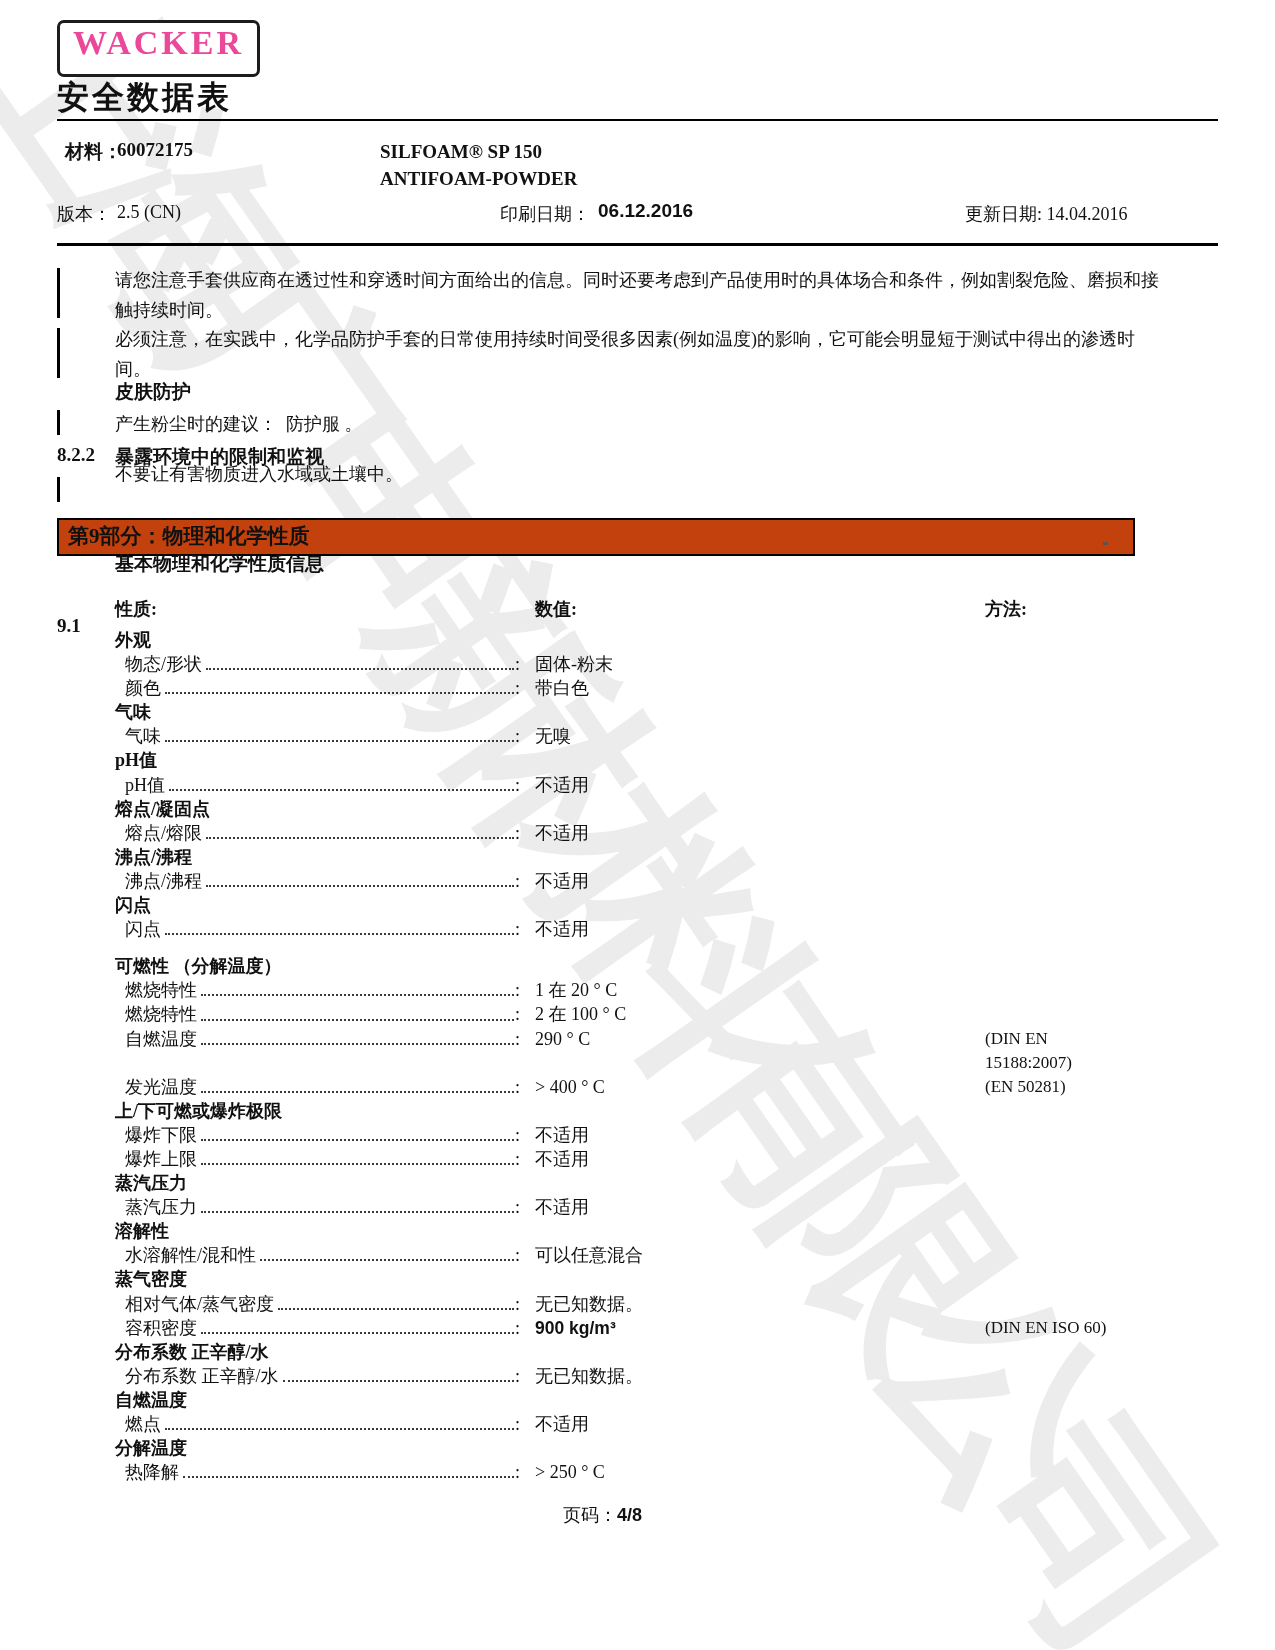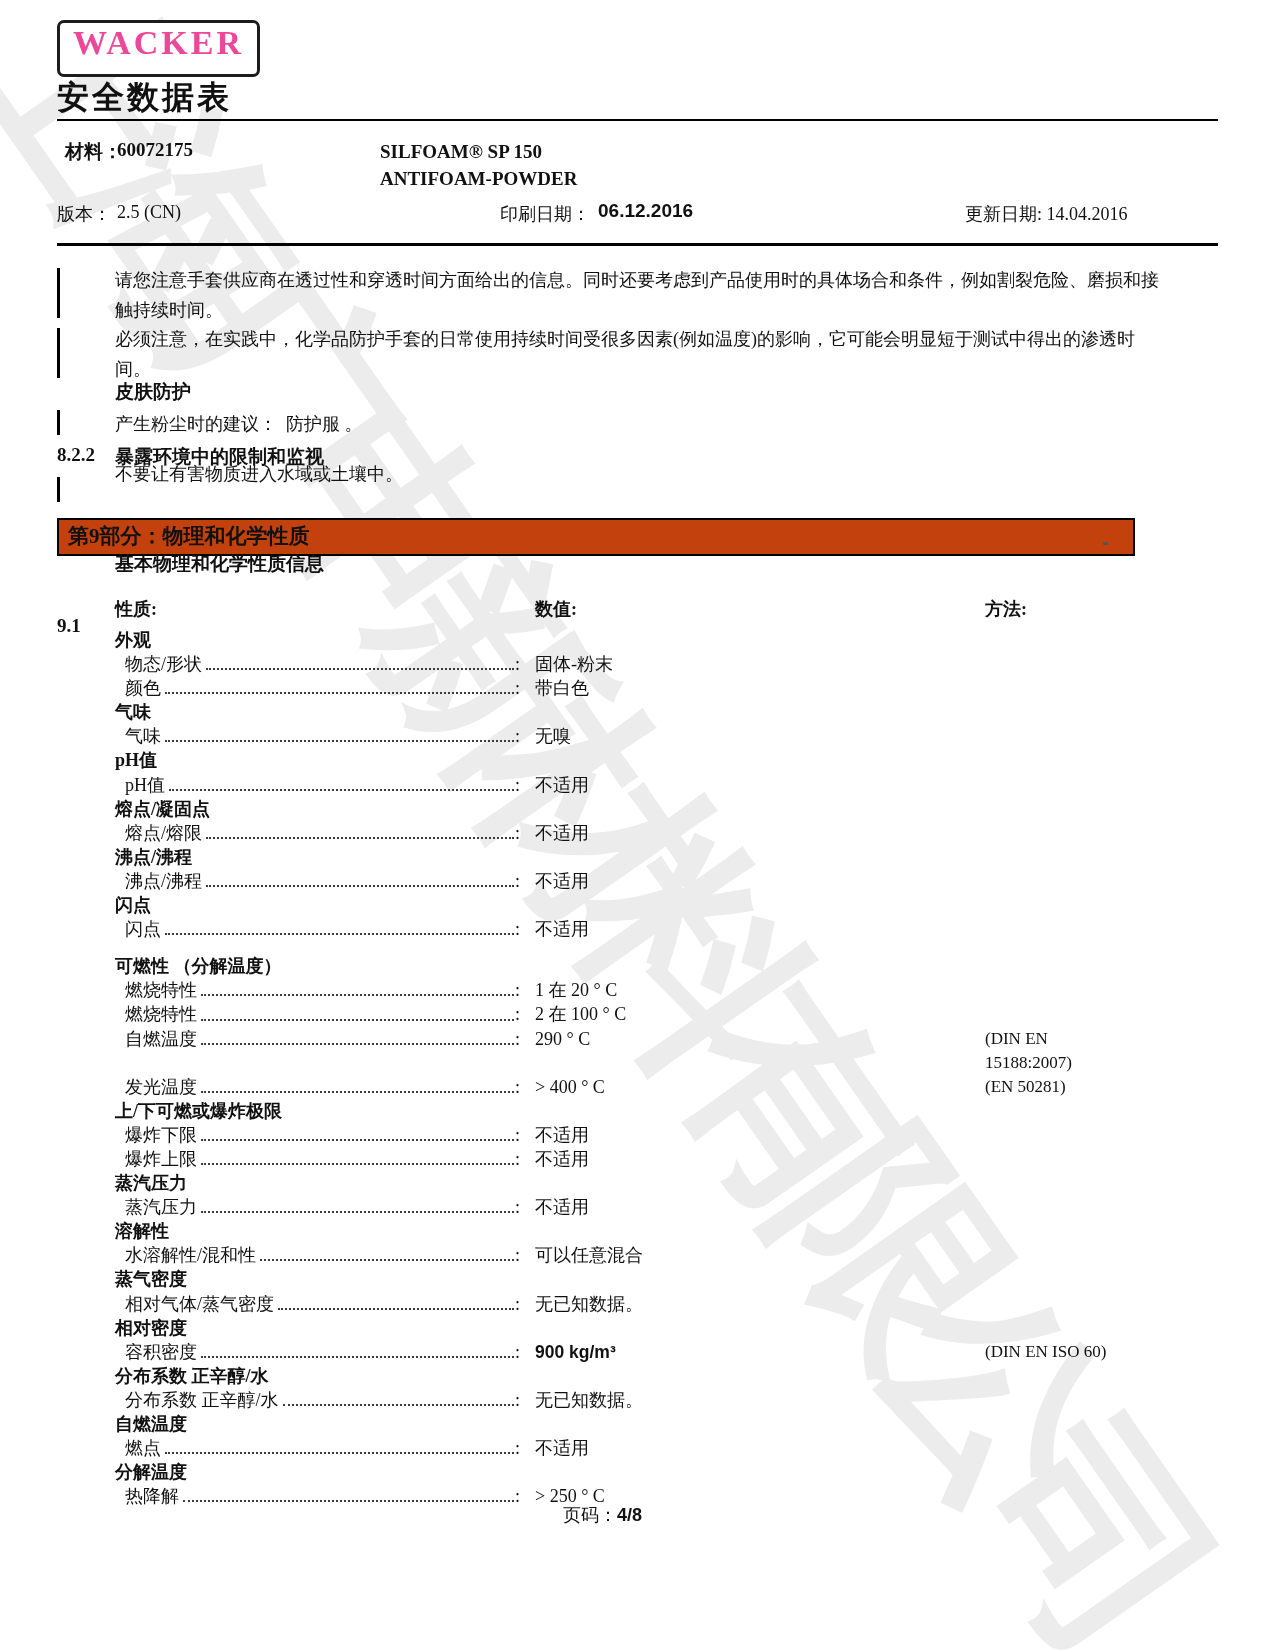--- a/index.html
+++ b/index.html
@@ -268,21 +268,20 @@
           <div class="pgroup">蒸气密度</div>
           <div class="prow">
             <div class="lead">
               <span class="plabel">相对气体/蒸气密度</span>
               <span class="dots"></span>
               <span class="colon">:</span>
             </div>
             <div class="pvalue">无已知数据。</div>
             <div class="pmethod"></div>
           </div>
-          <div class="pgroup">相对密度</div>
           <div class="prow">
             <div class="lead">
               <span class="plabel">容积密度</span>
               <span class="dots"></span>
               <span class="colon">:</span>
             </div>
             <div class="pvalue sans">900 kg/m³</div>
             <div class="pmethod">(DIN EN ISO 60)</div>
           </div>
           <div class="pgroup">分布系数 正辛醇/水</div>

